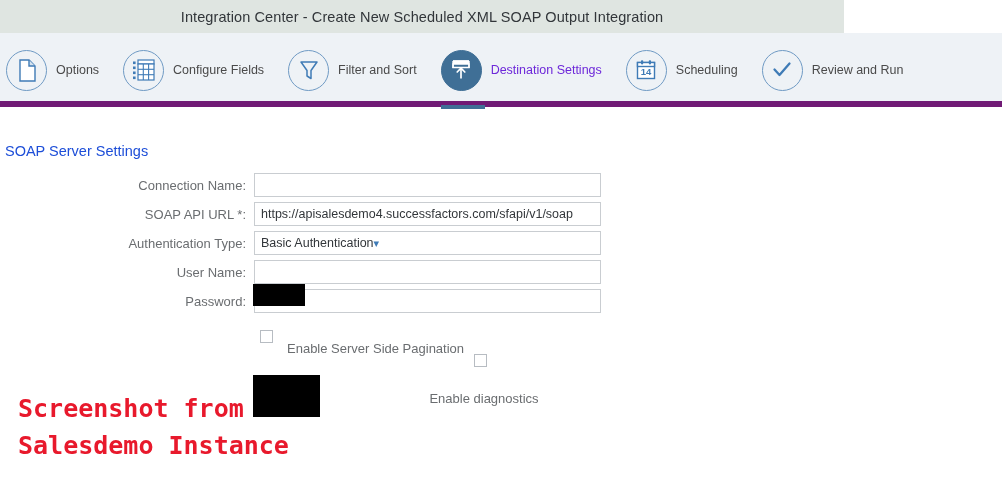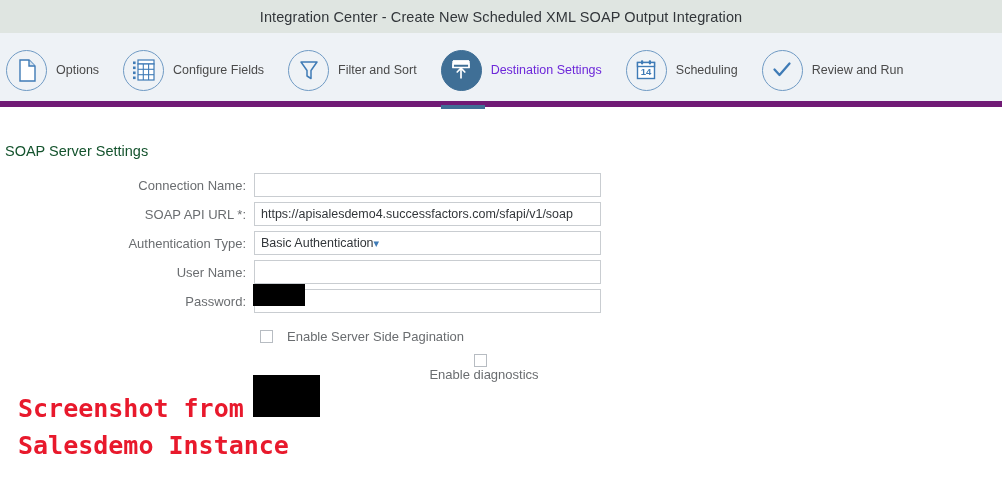--- a/index.html
+++ b/index.html
@@ -10,21 +10,21 @@
     height: 504px;
     background: #ffffff;
     font-family: "Liberation Sans", sans-serif;
     overflow: hidden;
   }
 
   
   .titlebar {
     position: absolute;
     left: 0; top: 0;
-    width: 1002px; height: 33px;
+    width: 844px; height: 33px;
     background: #dfe5e1;
     display: flex;
     align-items: center;
     justify-content: center;
   }
   .titlebar-text {
     font-size: 14.5px;
     color: #32363a;
     letter-spacing: 0.1px;
     white-space: nowrap;
@@ -93,21 +93,21 @@
     position: absolute;
     left: 0; top: 109px;
     width: 1002px;
     height: 395px;
     background: #ffffff;
   }
   .section-title {
     position: absolute;
     left: 5px; top: 34px;
     font-size: 14.5px;
-    color: #14532d;
+    color: #1d4ed8;
   }
 
   .form {
     position: absolute;
     left: 0; top: 62px;
     width: 700px;
     padding-left: 8px;
   }
   .row {
     display: flex;
@@ -174,20 +174,21 @@
     border: 1px solid #b7bcc2;
     background: #fff;
     margin-left: 6px;
     flex: none;
   }
   .cb-label {
     margin-left: 14px;
     font-size: 13px;
     color: #6a6d70;
     white-space: nowrap;
+    margin-top: 24px;
   }
 
   
   .annotation {
     position: absolute;
     left: 18px;
     top: 281px;
     font-family: "DejaVu Sans Mono", monospace;
     font-weight: bold;
     font-size: 25px;

